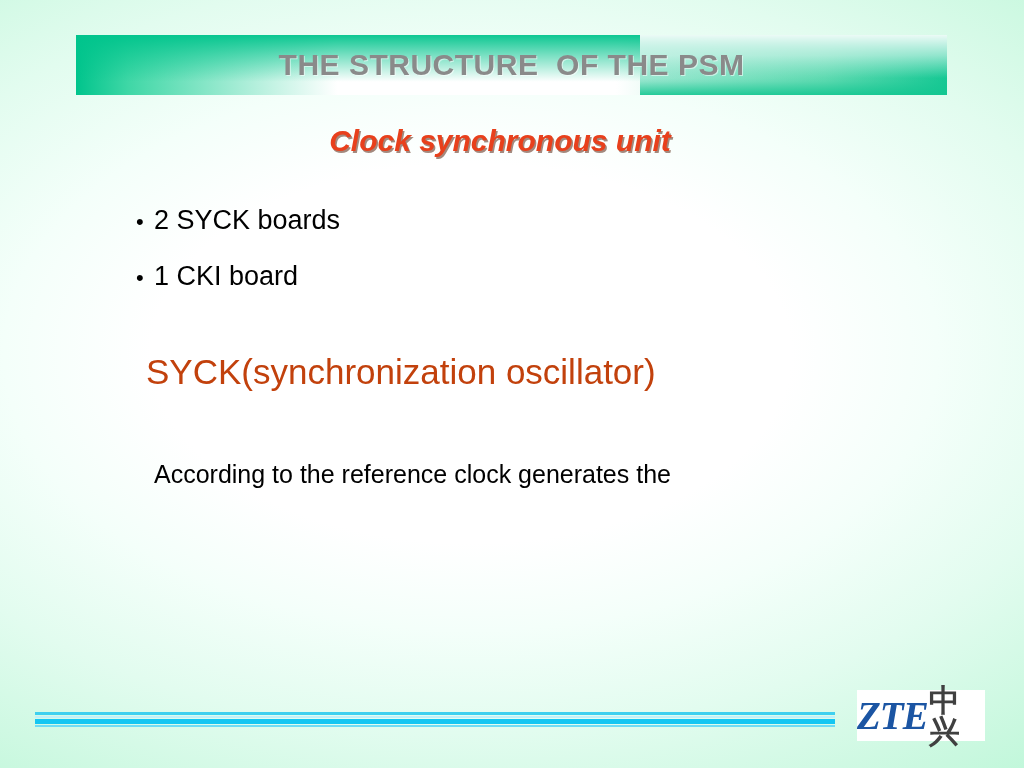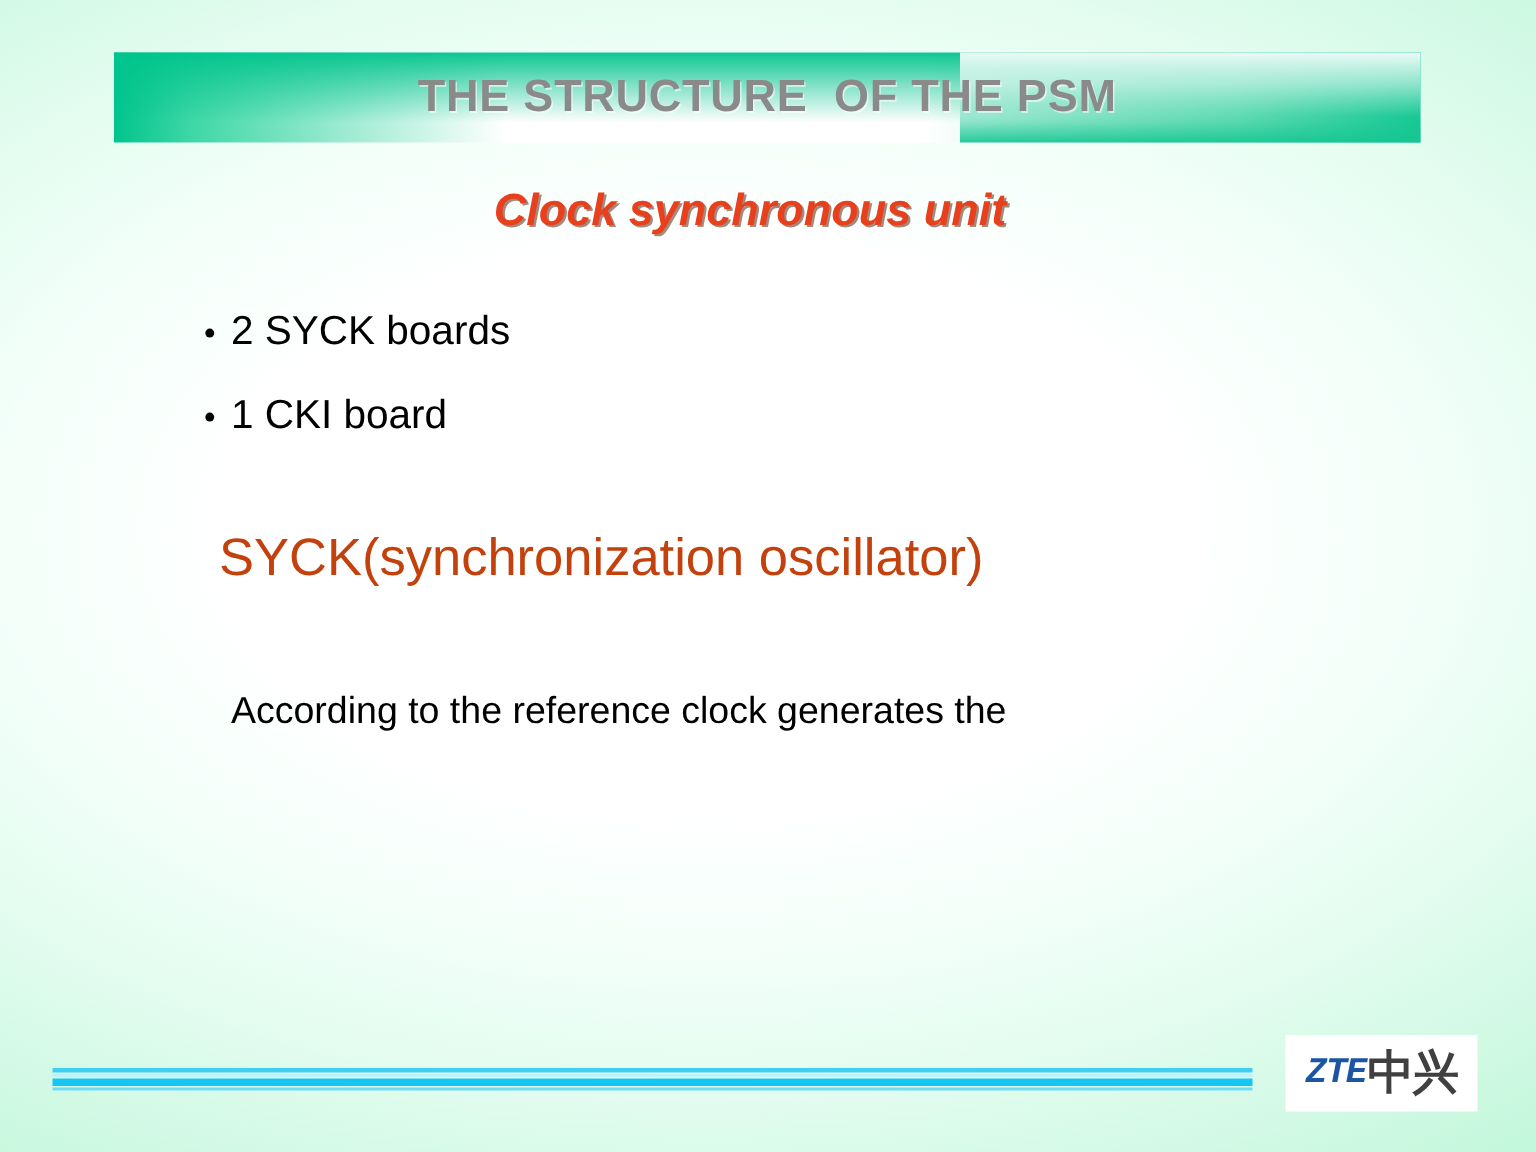--- a/index.html
+++ b/index.html
@@ -180,22 +180,22 @@
     display: flex;
     align-items: center;
     justify-content: center;
   }
   .logo-inner {
     display: flex;
     align-items: center;
     line-height: 1;
   }
   .logo-zte {
-    font-family: Liberation Mono, monospace;
-    font-size: 24px;
+    font-family: Liberation Serif, serif;
+    font-size: 39px;
     font-weight: bold;
     font-style: italic;
     color: #1b55a3;
     letter-spacing: -1px;
   }
   .logo-cn {
     font-family: "DejaVu Sans", sans-serif;
     font-size: 31px;
     font-weight: bold;
     color: #404040;

